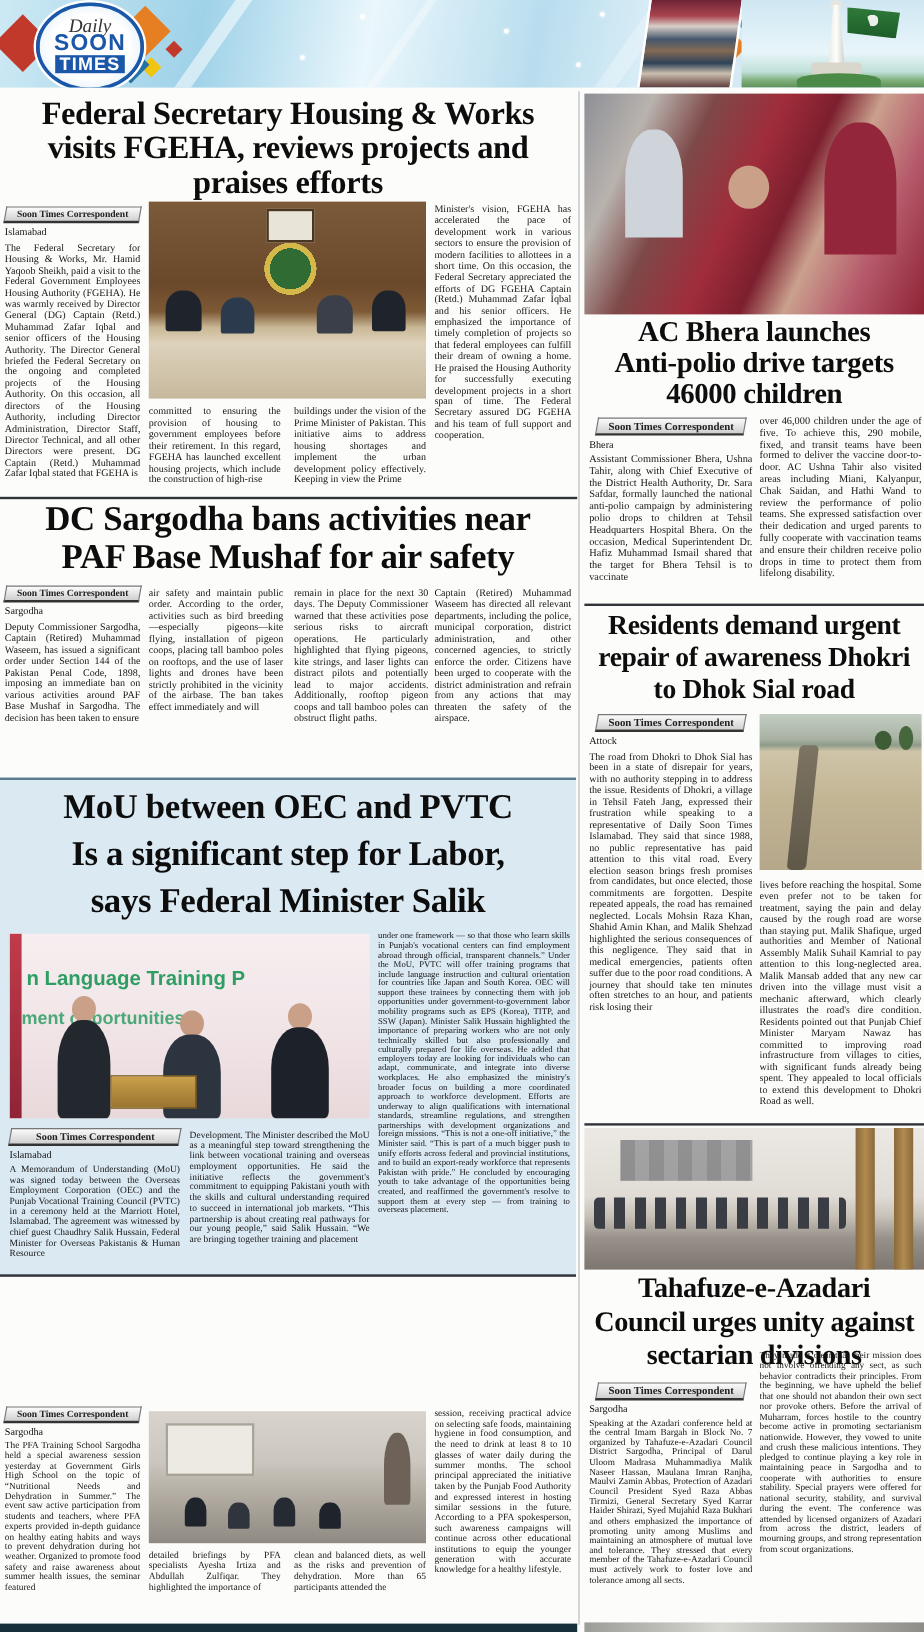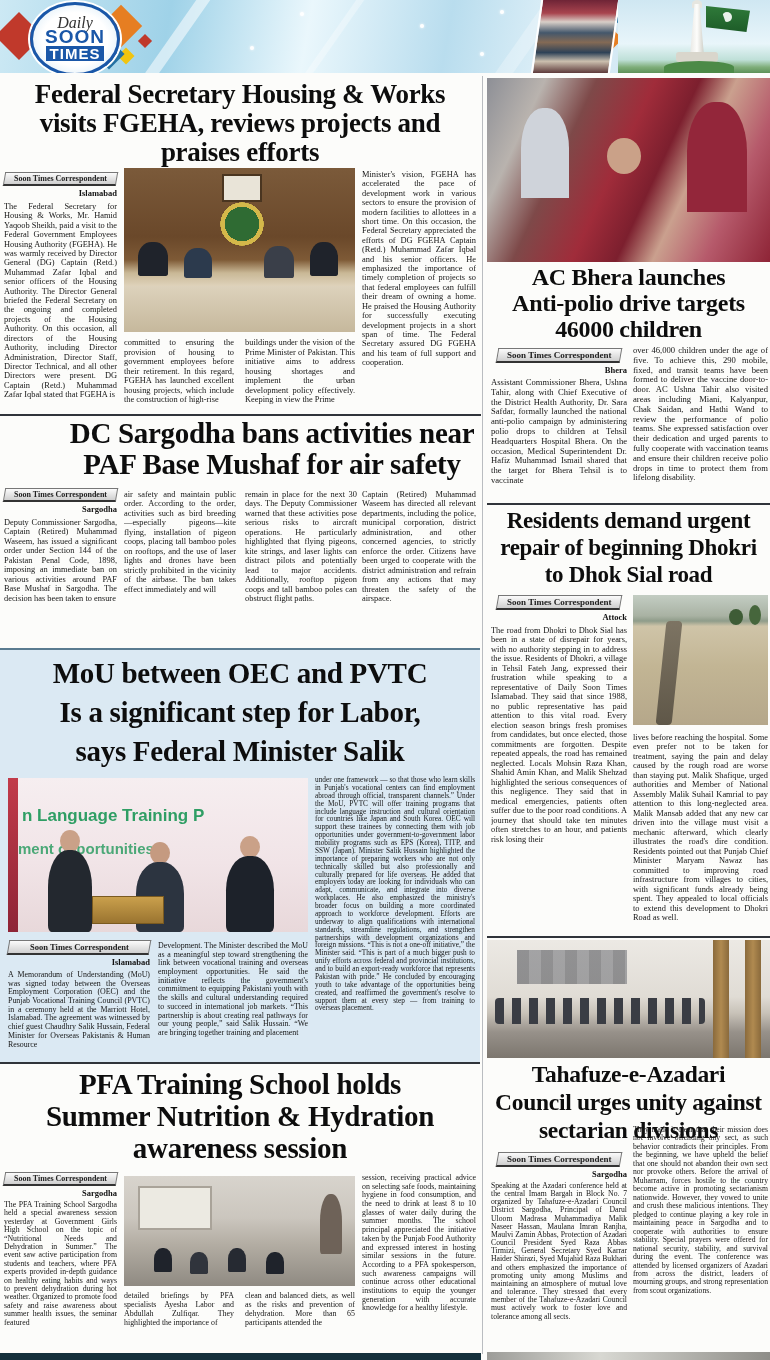--- a/index.html
+++ b/index.html
@@ -40,21 +40,21 @@
     background:#fff;clip-path:polygon(0 0,100% 0,100% 100%,35% 100%);opacity:.9;}
   .mound{position:absolute;left:46px;bottom:0;width:70px;height:12px;background:#4c8a47;border-radius:50% 50% 0 0;}
   
   .hl{margin:0;white-space:pre-line;text-align:center;font-weight:bold;color:#0d0d0d;
       letter-spacing:-0.3px;font-family:"Liberation Serif",serif;}
   .body{margin:0;text-align:justify;color:#151515;overflow:hidden;}
   .badge{position:relative;background:linear-gradient(180deg,#fbfbfb,#cfcfcf);
      border:1px solid #777;border-bottom:2px solid #333;transform:skewX(-10deg);
      text-align:center;font-weight:bold;color:#222;padding:1px 2px;}
   .badge span{display:inline-block;transform:skewX(10deg);}
-  .dateline{text-align:right;font-weight:bold;color:#111;margin-top:2px;}
+  .dateline{text-align:left;font-weight:normal;color:#111;margin-top:2px;}
   .rule-h{position:absolute;background:#30343a;height:2px;}
   .vdivider{position:absolute;left:482px;top:76px;width:1px;height:1278px;background:#b9bcc0;}
   .photo{position:absolute;overflow:hidden;}
   .sil{position:absolute;background:#1f232b;border-radius:45% 45% 8% 8%;}
   .head{position:absolute;border-radius:50%;background:#caa188;}
   
   .ph-fgeha{background:linear-gradient(180deg,#7b5a3a 0%,#6a482a 42%,#7e5a36 56%,#c9b896 64%,#e4d9c4 74%,#b4a489 100%);}
   .ph-polio{background:linear-gradient(115deg,#8d8f96 0%,#b9b3ae 16%,#7e4949 30%,#a02c3a 46%,#7c1f2e 58%,#caa08e 68%,#b65a6b 82%,#8e2436 100%);}
   .ph-road{background:linear-gradient(180deg,#c3cdc3 0%,#a9b2a3 16%,#8f9c8a 20%,#cfc4a8 24%,#c2b594 55%,#b5a78a 100%);}
   .ph-mou{background:linear-gradient(180deg,#f6eef0 0%,#f1e4e7 55%,#e8d8da 100%);}
@@ -130,21 +130,21 @@
       <div class="sil" style="left:186px;top:74px;width:28px;height:34px;"></div>
       <div class="abs" style="left:0;top:118px;width:231px;height:46px;background:linear-gradient(180deg,#ddd2bc,#c6b89c);"></div>
     </div>
     <p class="body abs" style="left:245px;top:258px;width:110px;height:72px;font-size:8.4px;line-height:1.14;">buildings under the vision of the Prime Minister of Pakistan. This initiative aims to address housing shortages and implement the urban development policy effectively. Keeping in view the Prime</p>
     <p class="body abs" style="left:124px;top:258px;width:110px;height:72px;font-size:8.4px;line-height:1.14;">committed to ensuring the provision of housing to government employees before their retirement. In this regard, FGEHA has launched excellent housing projects, which include the construction of high-rise</p>
     <p class="body abs" style="left:362px;top:90px;width:114px;height:242px;font-size:8.4px;line-height:1.12;">Minister's vision, FGEHA has accelerated the pace of development work in various sectors to ensure the provision of modern facilities to allottees in a short time. On this occasion, the Federal Secretary appreciated the efforts of DG FGEHA Captain (Retd.) Muhammad Zafar Iqbal and his senior officers. He emphasized the importance of timely completion of projects so that federal employees can fulfill their dream of owning a home. He praised the Housing Authority for successfully executing development projects in a short span of time. The Federal Secretary assured DG FGEHA and his team of full support and cooperation.</p>
   </section>
 
   <div class="rule-h" style="left:0;top:414px;width:481px;"></div>
 
-  <section class="abs" style="left:0;top:418px;width:480px;height:228px;padding-left:32px;">
+  <section class="abs" style="left:0;top:418px;width:480px;height:228px;">
     <h1 class="hl" style="font-size:29px;line-height:31px;">DC Sargodha bans activities near
 PAF Base Mushaf for air safety</h1>
     <div class="abs" style="left:4px;top:70px;width:113px;height:156px;">
       <div class="badge" style="font-size:8px;"><span>Soon Times Correspondent</span></div>
       <div class="dateline" style="font-size:8.5px;">Sargodha</div>
       <p class="body" style="margin-top:4px;font-size:8.4px;line-height:1.13;height:118px;">Deputy Commissioner Sargodha, Captain (Retired) Muhammad Waseem, has issued a significant order under Section 144 of the Pakistan Penal Code, 1898, imposing an immediate ban on various activities around PAF Base Mushaf in Sargodha. The decision has been taken to ensure</p>
     </div>
     <p class="body abs" style="left:124px;top:72px;width:112px;height:152px;font-size:8.4px;line-height:1.13;">air safety and maintain public order. According to the order, activities such as bird breeding—especially pigeons—kite flying, installation of pigeon coops, placing tall bamboo poles on rooftops, and the use of laser lights and drones have been strictly prohibited in the vicinity of the airbase. The ban takes effect immediately and will</p>
     <p class="body abs" style="left:245px;top:72px;width:112px;height:152px;font-size:8.4px;line-height:1.13;">remain in place for the next 30 days. The Deputy Commissioner warned that these activities pose serious risks to aircraft operations. He particularly highlighted that flying pigeons, kite strings, and laser lights can distract pilots and potentially lead to major accidents. Additionally, rooftop pigeon coops and tall bamboo poles can obstruct flight paths.</p>
     <p class="body abs" style="left:362px;top:72px;width:114px;height:152px;font-size:8.4px;line-height:1.13;">Captain (Retired) Muhammad Waseem has directed all relevant departments, including the police, municipal corporation, district administration, and other concerned agencies, to strictly enforce the order. Citizens have been urged to cooperate with the district administration and refrain from any actions that may threaten the safety of the airspace.</p>
@@ -169,37 +169,34 @@
     <p class="body abs" style="left:315px;top:126px;width:160px;height:280px;font-size:7.3px;line-height:1.08;">under one framework — so that those who learn skills in Punjab's vocational centers can find employment abroad through official, transparent channels.” Under the MoU, PVTC will offer training programs that include language instruction and cultural orientation for countries like Japan and South Korea. OEC will support these trainees by connecting them with job opportunities under government-to-government labor mobility programs such as EPS (Korea), TITP, and SSW (Japan). Minister Salik Hussain highlighted the importance of preparing workers who are not only technically skilled but also professionally and culturally prepared for life overseas. He added that employers today are looking for individuals who can adapt, communicate, and integrate into diverse workplaces. He also emphasized the ministry's broader focus on building a more coordinated approach to workforce development. Efforts are underway to align qualifications with international standards, streamline regulations, and strengthen partnerships with development organizations and foreign missions. “This is not a one-off initiative,” the Minister said. “This is part of a much bigger push to unify efforts across federal and provincial institutions, and to build an export-ready workforce that represents Pakistan with pride.” He concluded by encouraging youth to take advantage of the opportunities being created, and reaffirmed the government's resolve to support them at every step — from training to overseas placement.</p>
     <div class="abs" style="left:8px;top:290px;width:142px;">
       <div class="badge" style="font-size:8.5px;"><span>Soon Times Correspondent</span></div>
       <div class="dateline" style="font-size:8.5px;">Islamabad</div>
       <p class="body" style="margin-top:4px;font-size:7.9px;line-height:1.1;height:84px;">A Memorandum of Understanding (MoU) was signed today between the Overseas Employment Corporation (OEC) and the Punjab Vocational Training Council (PVTC) in a ceremony held at the Marriott Hotel, Islamabad. The agreement was witnessed by chief guest Chaudhry Salik Hussain, Federal Minister for Overseas Pakistanis &amp; Human Resource</p>
     </div>
     <p class="body abs" style="left:158px;top:292px;width:150px;height:114px;font-size:7.9px;line-height:1.1;">Development. The Minister described the MoU as a meaningful step toward strengthening the link between vocational training and overseas employment opportunities. He said the initiative reflects the government's commitment to equipping Pakistani youth with the skills and cultural understanding required to succeed in international job markets. “This partnership is about creating real pathways for our young people,” said Salik Hussain. “We are bringing together training and placement</p>
   </section>
 
   <section class="abs" style="left:0;top:1062px;width:480px;height:291px;border-top:2px solid #30343a;">
-    <h1 class="hl" style="font-size:29px;line-height:32px;margin-top:4px;">PFA Training School holds
-Summer Nutrition &amp; Hydration
-awareness session</h1>
     <div class="abs" style="left:4px;top:108px;width:113px;height:180px;">
       <div class="badge" style="font-size:8px;"><span>Soon Times Correspondent</span></div>
       <div class="dateline" style="font-size:8.5px;">Sargodha</div>
       <p class="body" style="margin-top:3px;font-size:7.8px;line-height:1.08;height:146px;">The PFA Training School Sargodha held a special awareness session yesterday at Government Girls High School on the topic of “Nutritional Needs and Dehydration in Summer.” The event saw active participation from students and teachers, where PFA experts provided in-depth guidance on healthy eating habits and ways to prevent dehydration during hot weather. Organized to promote food safety and raise awareness about summer health issues, the seminar featured</p>
     </div>
     <div class="photo ph-pfa" style="left:124px;top:112px;width:231px;height:110px;">
       <div class="abs" style="left:14px;top:10px;width:70px;height:40px;background:#eceae2;border:2px solid #a9a399;"></div>
       <div class="sil" style="left:196px;top:18px;width:22px;height:60px;background:#6e6258;"></div>
       <div class="sil" style="left:30px;top:72px;width:18px;height:24px;"></div>
       <div class="sil" style="left:66px;top:76px;width:18px;height:22px;background:#30343c;"></div>
       <div class="sil" style="left:104px;top:72px;width:18px;height:24px;background:#262a32;"></div>
       <div class="sil" style="left:142px;top:76px;width:18px;height:22px;"></div>
     </div>
-    <p class="body abs" style="left:124px;top:228px;width:110px;height:62px;font-size:7.9px;line-height:1.12;">detailed briefings by PFA specialists Ayesha Labor and Abdullah Zulfiqar. They highlighted the importance of</p>
+    <p class="body abs" style="left:124px;top:228px;width:110px;height:62px;font-size:7.9px;line-height:1.12;">detailed briefings by PFA specialists Ayesha Irtiza and Abdullah Zulfiqar. They highlighted the importance of</p>
     <p class="body abs" style="left:245px;top:228px;width:110px;height:62px;font-size:7.9px;line-height:1.12;">clean and balanced diets, as well as the risks and prevention of dehydration. More than 65 participants attended the</p>
     <p class="body abs" style="left:362px;top:110px;width:114px;height:180px;font-size:7.9px;line-height:1.1;">session, receiving practical advice on selecting safe foods, maintaining hygiene in food consumption, and the need to drink at least 8 to 10 glasses of water daily during the summer months. The school principal appreciated the initiative taken by the Punjab Food Authority and expressed interest in hosting similar sessions in the future. According to a PFA spokesperson, such awareness campaigns will continue across other educational institutions to equip the younger generation with accurate knowledge for a healthy lifestyle.</p>
   </section>
 
   <div class="photo ph-polio" style="left:487px;top:78px;width:283px;height:184px;">
     <div class="head" style="left:120px;top:60px;width:34px;height:36px;"></div>
     <div class="sil" style="left:34px;top:30px;width:48px;height:90px;background:#cfd3da;border-radius:45% 45% 0 0;"></div>
     <div class="sil" style="left:200px;top:24px;width:60px;height:110px;background:#93263a;border-radius:45% 45% 0 0;"></div>
   </div>
 
@@ -212,21 +209,21 @@
       <div class="dateline" style="font-size:8.5px;">Bhera</div>
       <p class="body" style="margin-top:3px;font-size:8.6px;line-height:1.14;height:118px;">Assistant Commissioner Bhera, Ushna Tahir, along with Chief Executive of the District Health Authority, Dr. Sara Safdar, formally launched the national anti-polio campaign by administering polio drops to children at Tehsil Headquarters Hospital Bhera. On the occasion, Medical Superintendent Dr. Hafiz Muhammad Ismail shared that the target for Bhera Tehsil is to vaccinate</p>
     </div>
     <p class="body abs" style="left:146px;top:82px;width:135px;height:152px;font-size:8.6px;line-height:1.14;">over 46,000 children under the age of five. To achieve this, 290 mobile, fixed, and transit teams have been formed to deliver the vaccine door-to-door. AC Ushna Tahir also visited areas including Miani, Kalyanpur, Chak Saidan, and Hathi Wand to review the performance of polio teams. She expressed satisfaction over their dedication and urged parents to fully cooperate with vaccination teams and ensure their children receive polio drops in time to protect them from lifelong disability.</p>
   </section>
 
   <div class="rule-h" style="left:487px;top:503px;width:283px;"></div>
 
   <section class="abs" style="left:487px;top:507px;width:283px;height:427px;">
     <h1 class="hl" style="font-size:23px;line-height:27px;">Residents demand urgent
-repair of beginning Dhokri
+repair of awareness Dhokri
 to Dhok Sial road</h1>
     <div class="abs" style="left:4px;top:88px;width:136px;height:336px;">
       <div class="badge" style="font-size:9px;width:118px;margin:0 auto;"><span>Soon Times Correspondent</span></div>
       <div class="dateline" style="font-size:8.5px;">Attock</div>
       <p class="body" style="margin-top:4px;font-size:8.4px;line-height:1.13;height:300px;">The road from Dhokri to Dhok Sial has been in a state of disrepair for years, with no authority stepping in to address the issue. Residents of Dhokri, a village in Tehsil Fateh Jang, expressed their frustration while speaking to a representative of Daily Soon Times Islamabad. They said that since 1988, no public representative has paid attention to this vital road. Every election season brings fresh promises from candidates, but once elected, those commitments are forgotten. Despite repeated appeals, the road has remained neglected. Locals Mohsin Raza Khan, Shahid Amin Khan, and Malik Shehzad highlighted the serious consequences of this negligence. They said that in medical emergencies, patients often suffer due to the poor road conditions. A journey that should take ten minutes often stretches to an hour, and patients risk losing their</p>
     </div>
     <div class="photo ph-road" style="left:146px;top:88px;width:135px;height:130px;">
       <div class="abs" style="left:96px;top:14px;width:14px;height:16px;background:#3e5c36;border-radius:50%;"></div>
       <div class="abs" style="left:116px;top:10px;width:12px;height:20px;background:#46663c;border-radius:50%;"></div>
       <div class="abs" style="left:28px;top:26px;width:16px;height:104px;background:linear-gradient(180deg,#7d7463,#5f5748);transform:skewX(-6deg);border-radius:4px;"></div>

